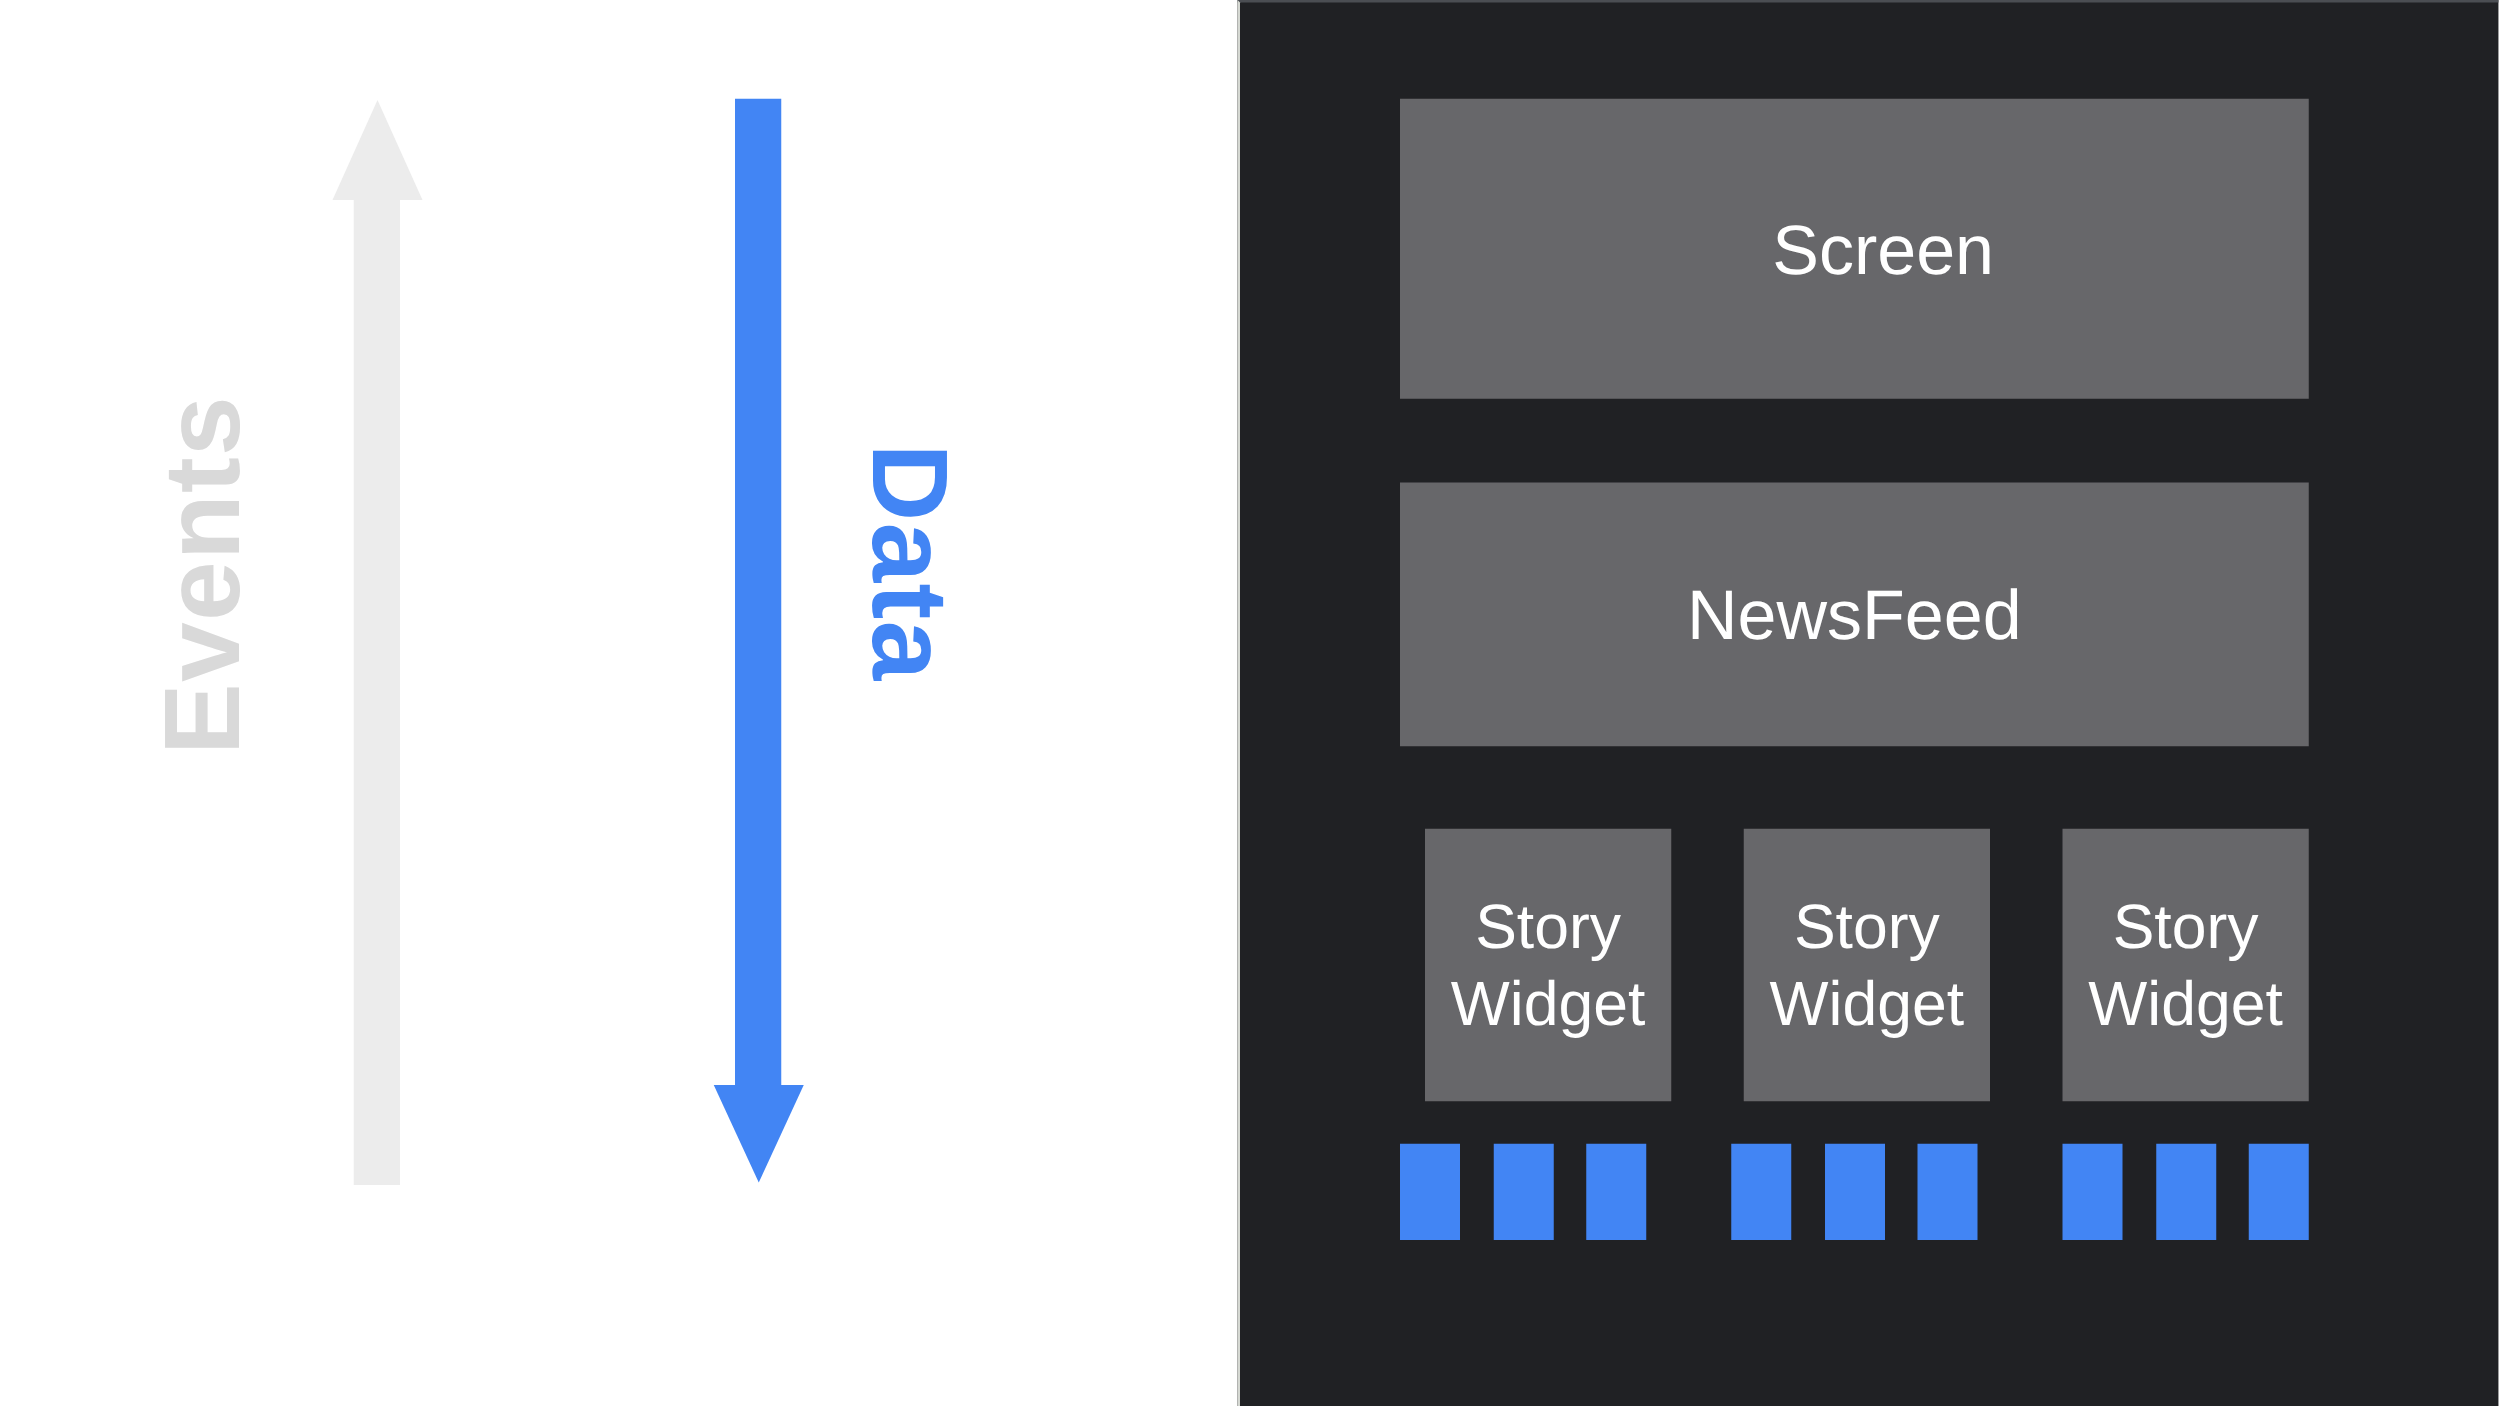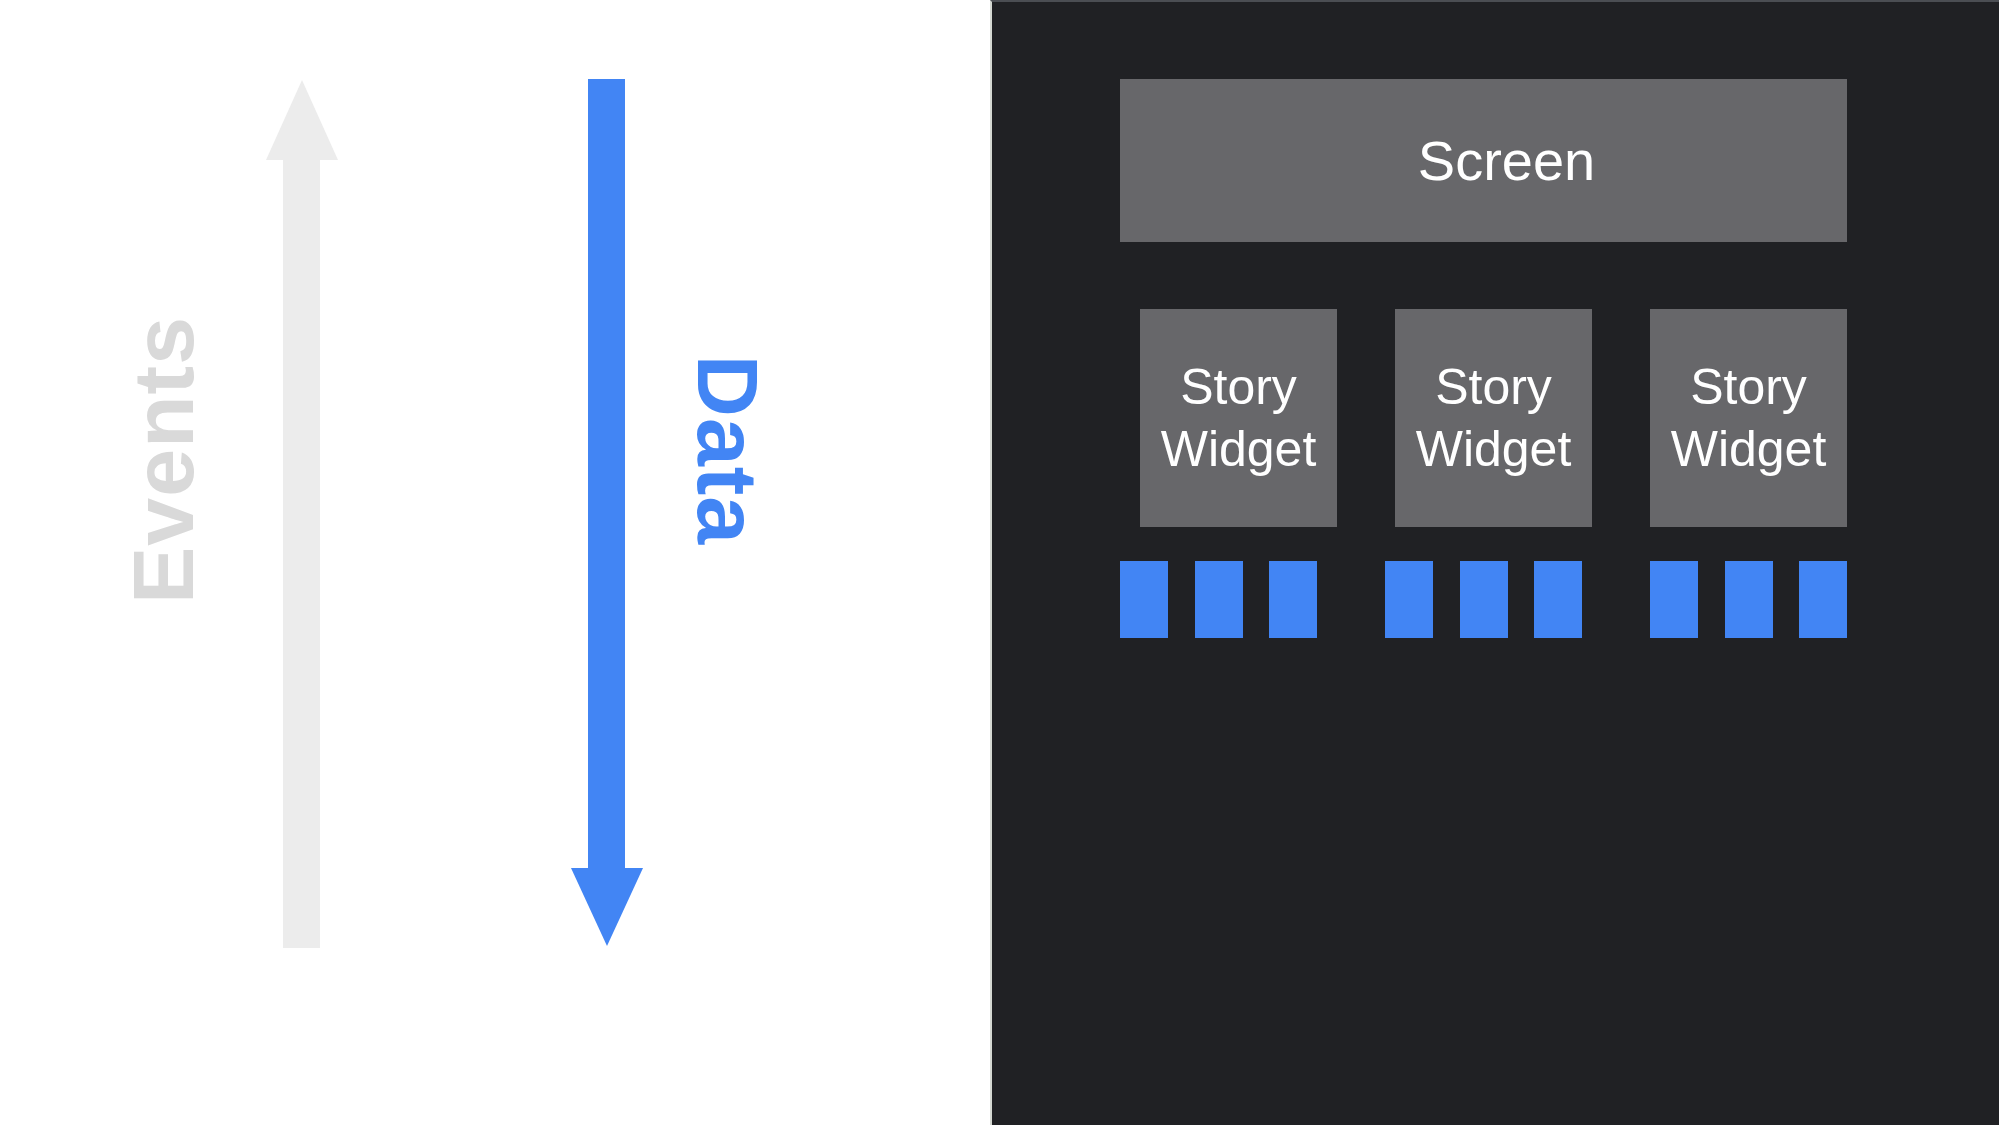--- a/index.html
+++ b/index.html
@@ -65,21 +65,21 @@
   .column { width: 727px; }
 
   .node-box {
     background: var(--box-color, #67676a);
     color: #ffffff;
     display: flex;
     align-items: center;
     justify-content: center;
     text-align: center;
   }
-  .screen-box   { height: 163px; font-size: 56px; margin-bottom: 67px; padding-left: 46px; }
+  .screen-box   { height: 240px; font-size: 56px; margin-bottom: 67px; padding-left: 46px; }
   .newsfeed-box { height: 211px; font-size: 56px; margin-bottom: 66px; }
 
   .story-row {
     display: flex;
     justify-content: space-between;
     margin-bottom: 34px;
     margin-left: 20px;
   }
   .story-box {
     width: 197px; height: 218px;
@@ -118,20 +118,21 @@
       <div class="arrow-shaft shaft-blue"></div>
       <div class="arrow-head-down"></div>
     </div>
   </div>
 
   <div class="dark-panel">
     <div class="column">
 
       <div class="node-box screen-box">Screen</div>
 
+      <div class="node-box newsfeed-box">NewsFeed</div>
 
       <div class="story-row" id="story-row">
           <div class="node-box story-box">Story
 Widget</div>
           <div class="node-box story-box">Story
 Widget</div>
           <div class="node-box story-box">Story
 Widget</div>
         </div>
 

